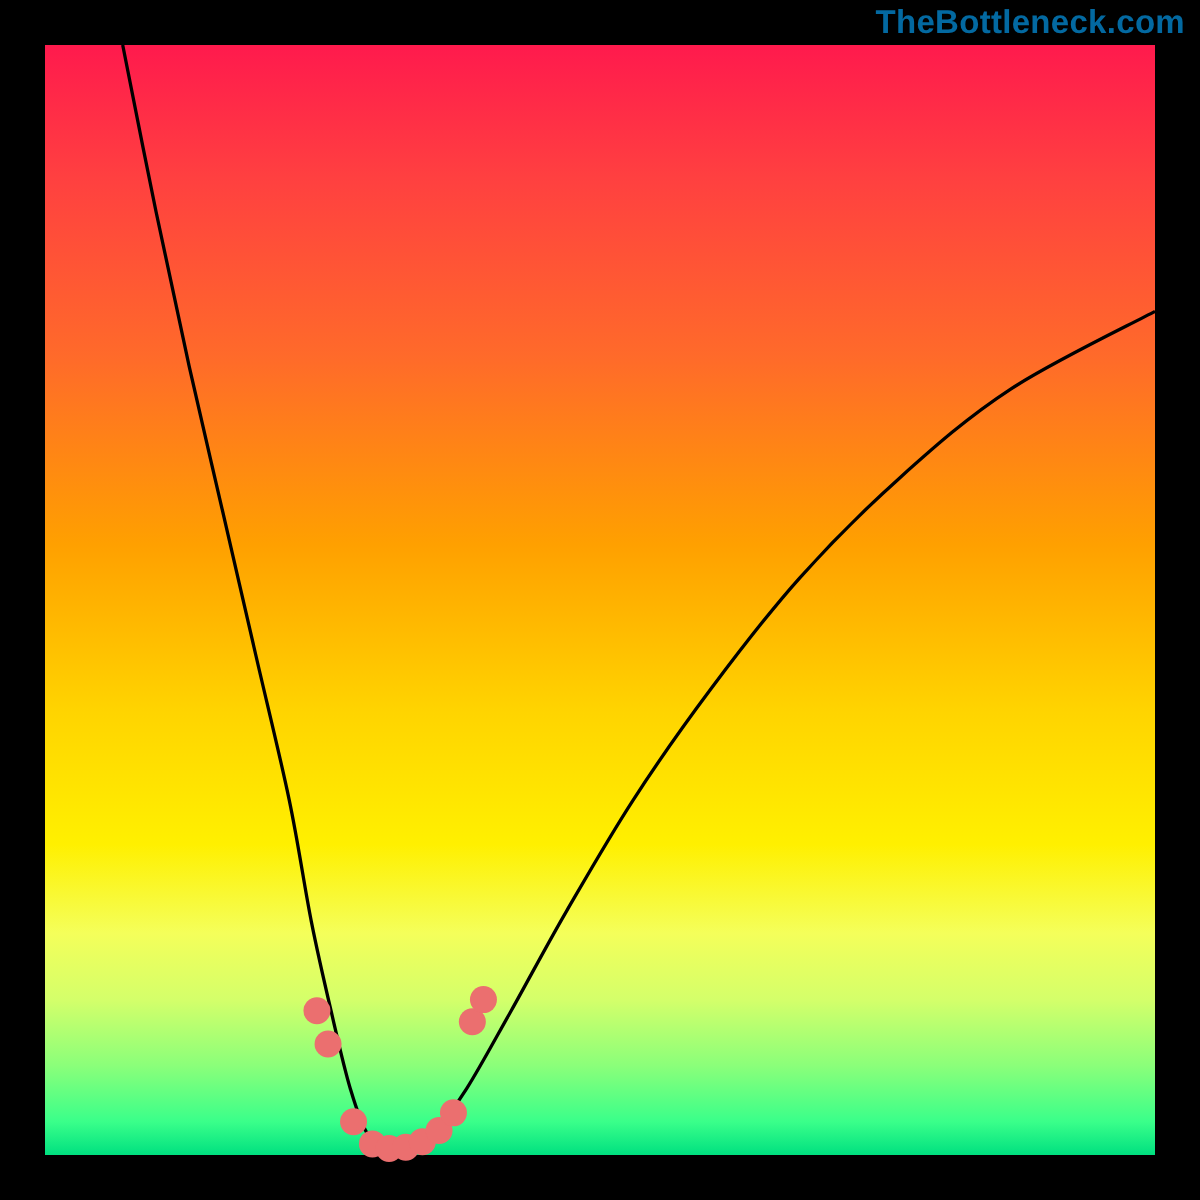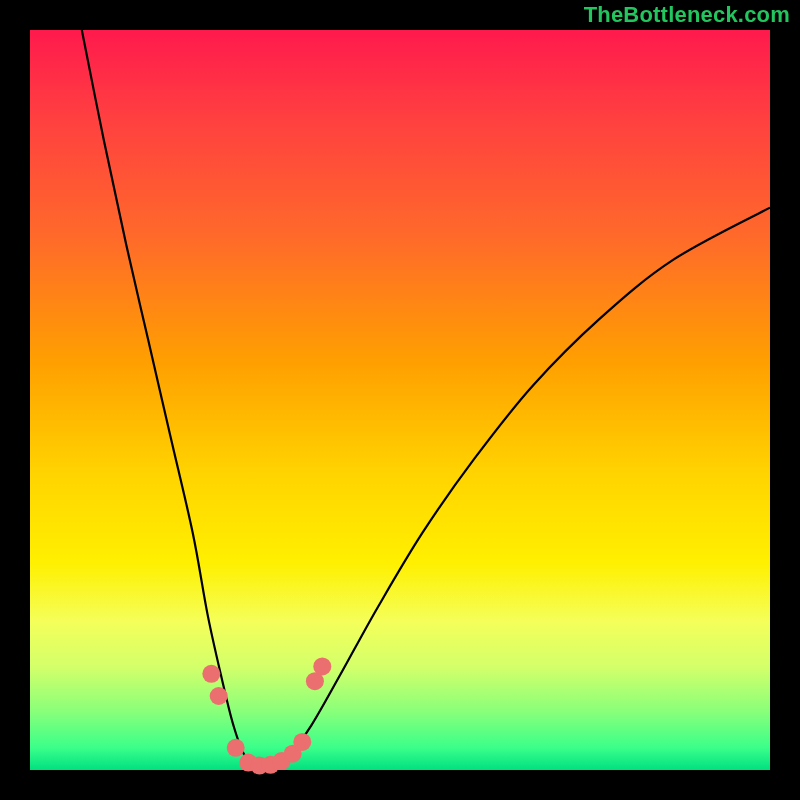--- a/index.html
+++ b/index.html
@@ -39,21 +39,21 @@
       #00e080 100%
     );
   }
   .watermark {
     position: absolute;
     top: 2px;
     right: 10px;
     font-family: Arial, Helvetica, sans-serif;
     font-size: 22px;
     font-weight: 600;
-    color: #22c55e;
+    color: #0369a1;
     letter-spacing: 0.2px;
     user-select: none;
   }
   svg.curve {
     position: absolute;
     top: 30px;
     left: 30px;
     width: 740px;
     height: 740px;
     overflow: visible;

